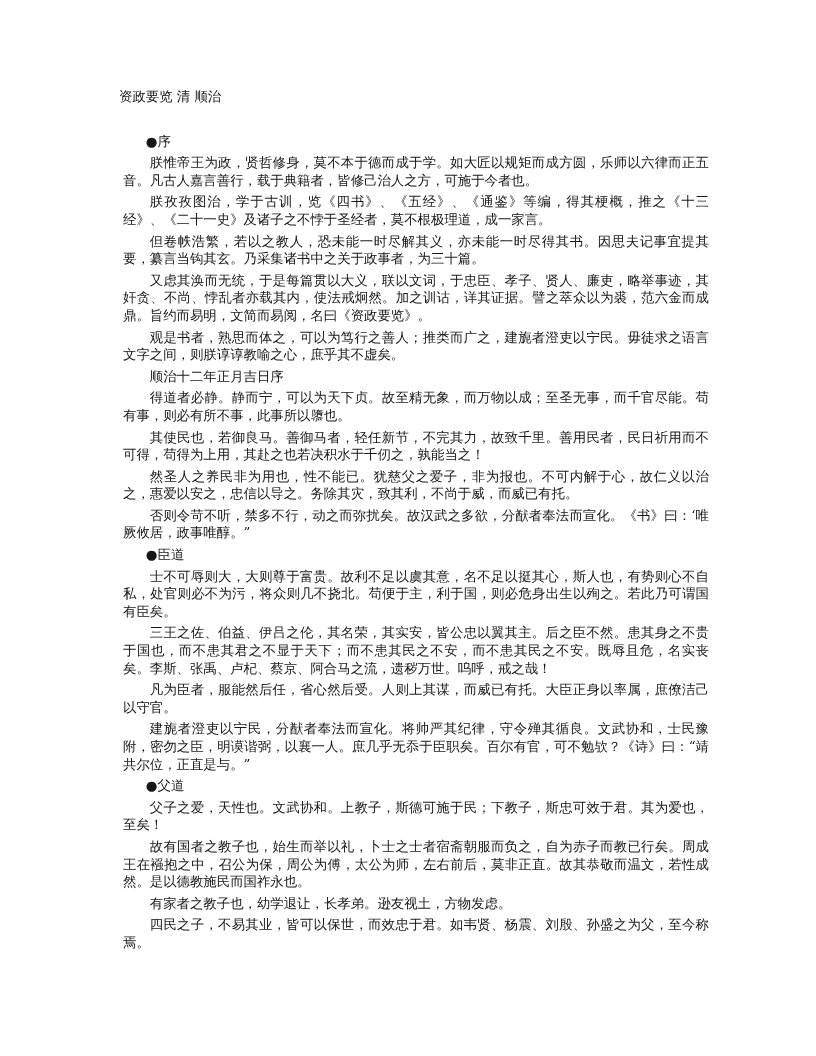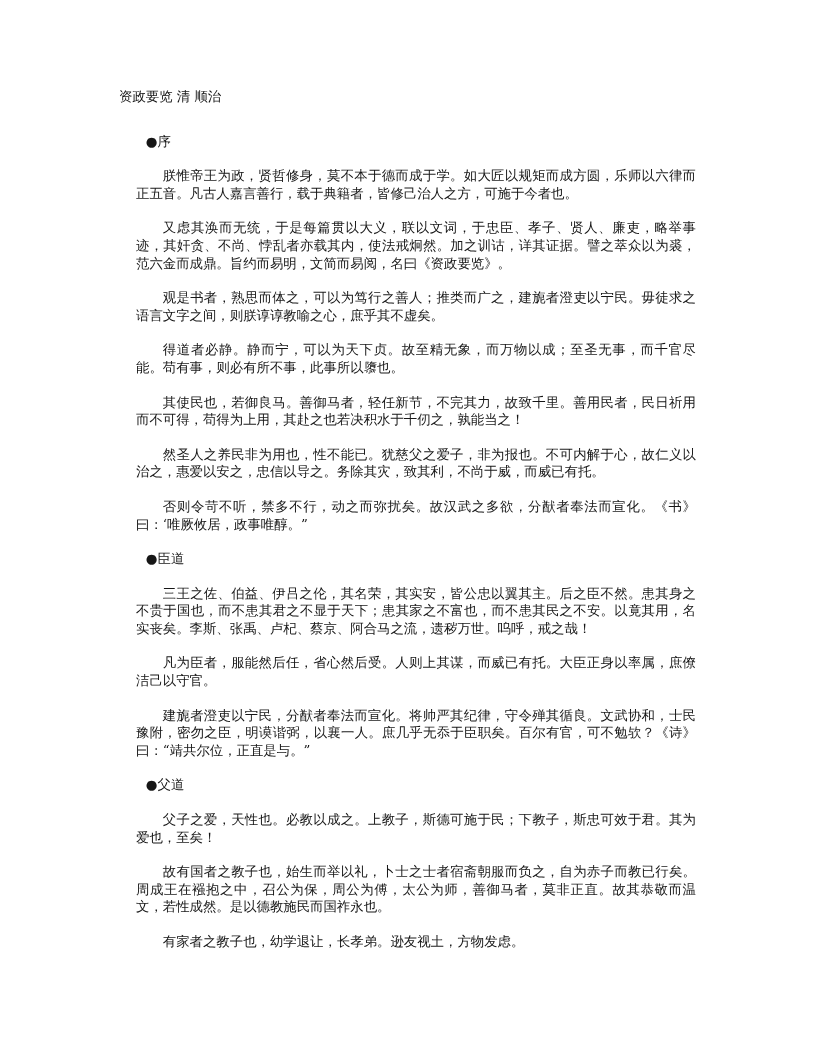--- a/index.html
+++ b/index.html
@@ -26,21 +26,21 @@
     text-align: justify;
     text-justify: inter-ideograph;
     word-break: break-all;
   }
   .doc-title {
     margin: 0 0 27px 0;
     text-indent: 0;
     white-space: pre;
   }
   .para {
-    margin: 17px;
+    margin: 4px;
     text-indent: 2em;
   }
   .heading {
     margin: 0;
     text-indent: 2em;
   }
   .bullet {
     display: inline;
   }
   section { margin: 0; padding: 0; }
@@ -49,39 +49,44 @@
 <body>
 
 <div class="page">
   <div class="content">
 
     <p class="doc-title">资政要览 清 顺治</p>
 
     <section>
       <p class="heading"><span class="bullet">●</span><span>序</span></p>
       <p class="para">朕惟帝王为政，贤哲修身，莫不本于德而成于学。如大匠以规矩而成方圆，乐师以六律而正五音。凡古人嘉言善行，载于典籍者，皆修己治人之方，可施于今者也。</p>
+      <p class="para">朕孜孜图治，学于古训，览《四书》、《五经》、《通鉴》等编，得其梗概，推之《十三经》、《二十一史》及诸子之不悖于圣经者，莫不根极理道，成一家言。</p>
+      <p class="para">但卷帙浩繁，若以之教人，恐未能一时尽解其义，亦未能一时尽得其书。因思夫记事宜提其要，纂言当钩其玄。乃采集诸书中之关于政事者，为三十篇。</p>
       <p class="para">又虑其涣而无统，于是每篇贯以大义，联以文词，于忠臣、孝子、贤人、廉吏，略举事迹，其奸贪、不尚、悖乱者亦载其内，使法戒炯然。加之训诂，详其证据。譬之萃众以为裘，范六金而成鼎。旨约而易明，文简而易阅，名曰《资政要览》。</p>
       <p class="para">观是书者，熟思而体之，可以为笃行之善人；推类而广之，建旎者澄吏以宁民。毋徒求之语言文字之间，则朕谆谆教喻之心，庶乎其不虚矣。</p>
+      <p class="para">顺治十二年正月吉日序</p>
     </section>
 
     <section>
       <p class="para">得道者必静。静而宁，可以为天下贞。故至精无象，而万物以成；至圣无事，而千官尽能。苟有事，则必有所不事，此事所以隳也。</p>
       <p class="para">其使民也，若御良马。善御马者，轻任新节，不完其力，故致千里。善用民者，民日祈用而不可得，苟得为上用，其赴之也若决积水于千仞之，孰能当之！</p>
       <p class="para">然圣人之养民非为用也，性不能已。犹慈父之爱子，非为报也。不可内解于心，故仁义以治之，惠爱以安之，忠信以导之。务除其灾，致其利，不尚于威，而威已有托。</p>
       <p class="para">否则令苛不听，禁多不行，动之而弥扰矣。故汉武之多欲，分猷者奉法而宣化。《书》曰：‘唯厥攸居，政事唯醇。”</p>
     </section>
 
     <section>
       <p class="heading"><span class="bullet">●</span><span>臣道</span></p>
-      <p class="para">三王之佐、伯益、伊吕之伦，其名荣，其实安，皆公忠以翼其主。后之臣不然。患其身之不贵于国也，而不患其君之不显于天下；患其家之不富也，而不患其民之不安。以竟其用，名实丧矣。李斯、张禹、卢杞、蔡京、阿合马之流，遗秽万世。呜呼，戒之哉！</p>
+      <p class="para">士不可辱则大，大则尊于富贵。故利不足以虞其意，名不足以挺其心，斯人也，有势则心不自私，处官则必不为污，将众则几不挠北。苟便于主，利于国，则必危身出生以殉之。若此乃可谓国有臣矣。</p>
+      <p class="para">三王之佐、伯益、伊吕之伦，其名荣，其实安，皆公忠以翼其主。后之臣不然。患其身之不贵于国也，而不患其君之不显于天下；而不患其民之不安，而不患其民之不安。既辱且危，名实丧矣。李斯、张禹、卢杞、蔡京、阿合马之流，遗秽万世。呜呼，戒之哉！</p>
       <p class="para">凡为臣者，服能然后任，省心然后受。人则上其谋，而威已有托。大臣正身以率属，庶僚洁己以守官。</p>
       <p class="para">建旎者澄吏以宁民，分猷者奉法而宣化。将帅严其纪律，守令殚其循良。文武协和，士民豫附，密勿之臣，明谟谐弼，以襄一人。庶几乎无忝于臣职矣。百尔有官，可不勉欤？《诗》曰：“靖共尔位，正直是与。”</p>
     </section>
 
     <section>
       <p class="heading"><span class="bullet">●</span><span>父道</span></p>
-      <p class="para">父子之爱，天性也。必教以成之。上教子，斯德可施于民；下教子，斯忠可效于君。其为爱也，至矣！</p>
-      <p class="para">故有国者之教子也，始生而举以礼，卜士之士者宿斋朝服而负之，自为赤子而教已行矣。周成王在襁抱之中，召公为保，周公为傅，太公为师，善御马者，莫非正直。故其恭敬而温文，若性成然。是以德教施民而国祚永也。</p>
+      <p class="para">父子之爱，天性也。文武协和。上教子，斯德可施于民；下教子，斯忠可效于君。其为爱也，至矣！</p>
+      <p class="para">故有国者之教子也，始生而举以礼，卜士之士者宿斋朝服而负之，自为赤子而教已行矣。周成王在襁抱之中，召公为保，周公为傅，太公为师，左右前后，莫非正直。故其恭敬而温文，若性成然。是以德教施民而国祚永也。</p>
       <p class="para">有家者之教子也，幼学退让，长孝弟。逊友视土，方物发虑。</p>
+      <p class="para">四民之子，不易其业，皆可以保世，而效忠于君。如韦贤、杨震、刘殷、孙盛之为父，至今称焉。</p>
     </section>
 
   </div>
 </div>
 
 </body></html>

